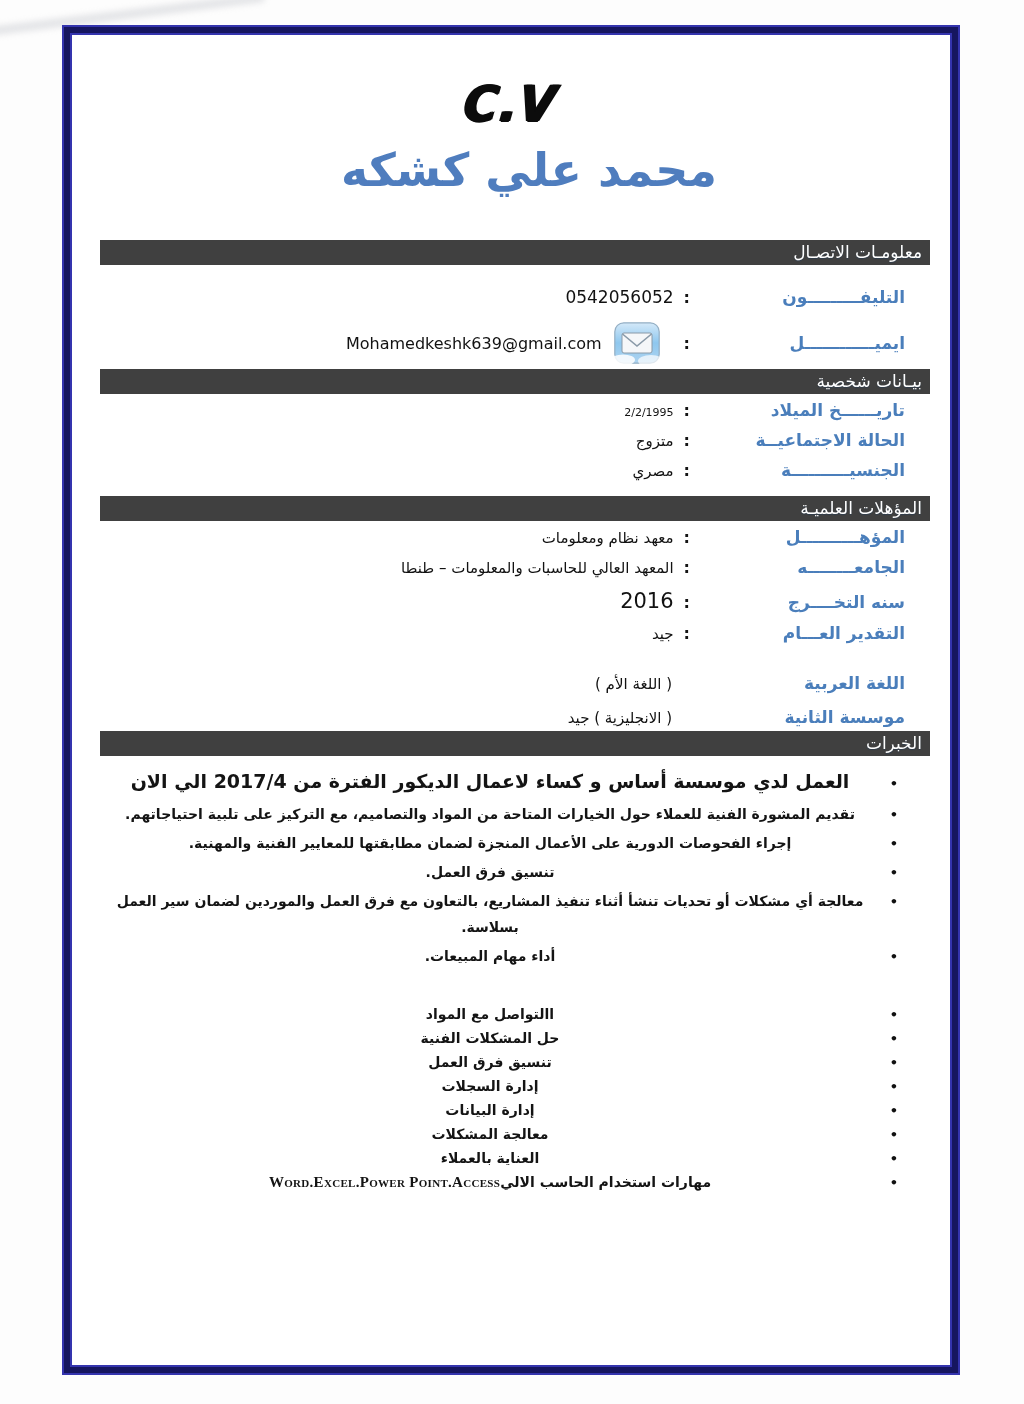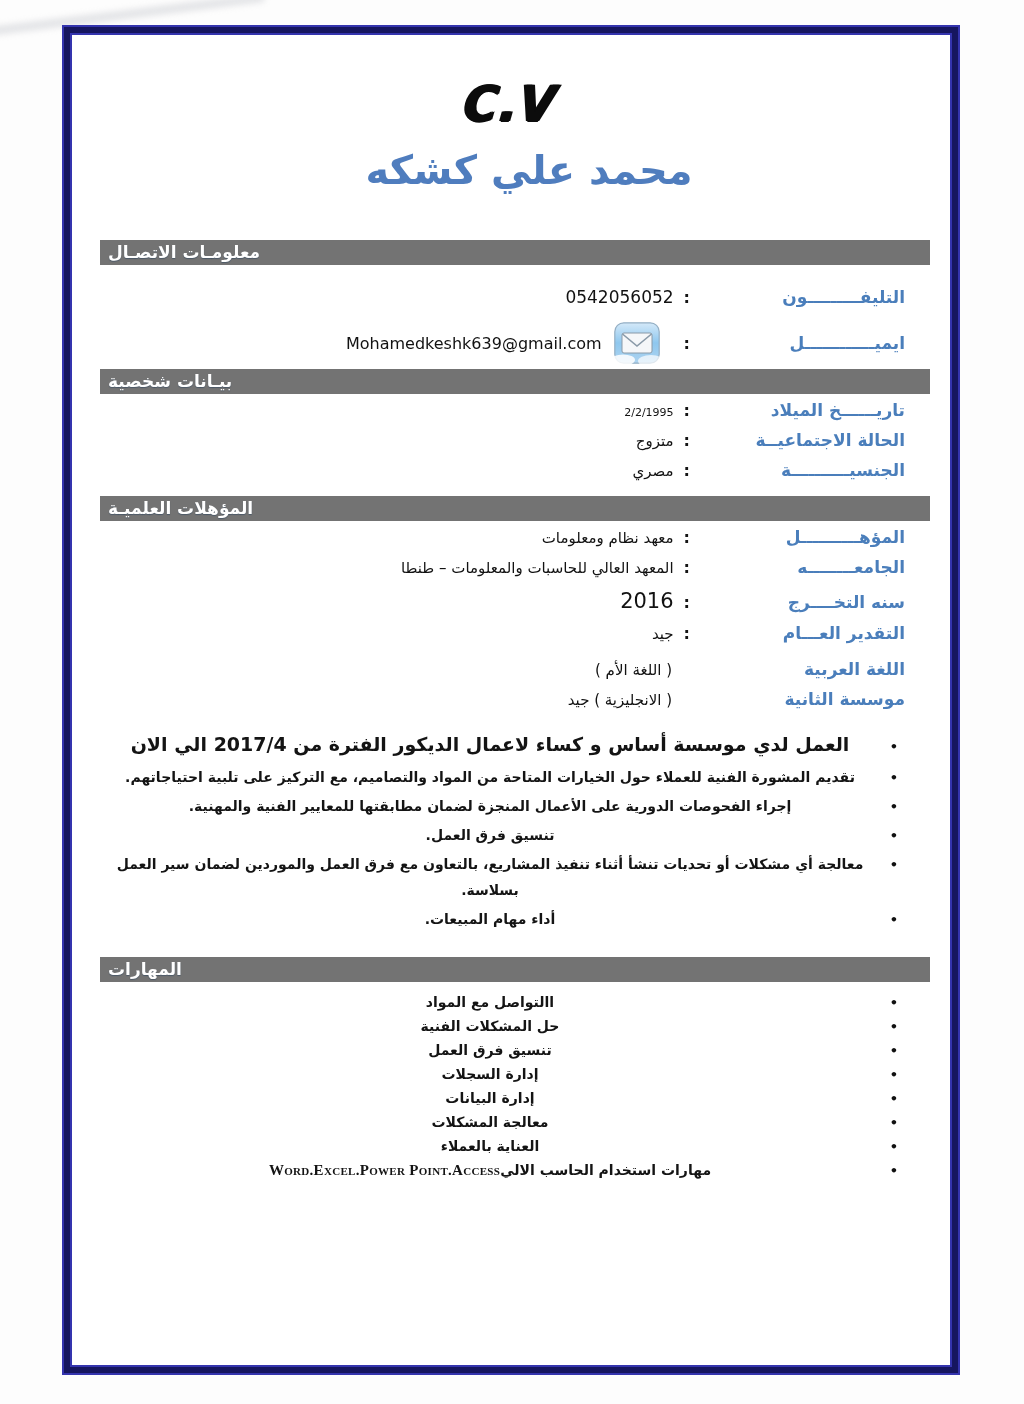--- a/index.html
+++ b/index.html
@@ -17,25 +17,25 @@
            border:2px solid #3434ae; background:#fff; }
   .frame-mid { width:100%; height:100%; border:6px solid #16165f; }
   .frame-inner { width:100%; height:100%; border:2px solid #3434ae; background:#ffffff;
                  overflow:hidden; }
 
   .cv-title { margin-top:42px; text-align:center; color:#0c0c0c;
               font-size:46px; font-weight:bold; font-style:italic;
               letter-spacing:2px; transform:skewX(-6deg) scaleY(1.08);
               text-shadow:1.6px 0 0 #0c0c0c, -1.6px 0 0 #0c0c0c, 0 1px 0 #0c0c0c; }
   .person-name { margin-top:16px; text-align:center; color:#4f7dbe;
-                 font-size:40px; font-weight:bold; line-height:46px;padding-left:36px; }
-
-  .section-bar { margin:0 20px 0 28px; margin-right:20px; height:25px; background:#737373;
-                 direction:rtl; text-align:left; padding:0 8px; color:#ffffff;
-                 font-size:17px; font-weight:bold; line-height:25px;
+                 font-size:46px; font-weight:bold; line-height:46px;padding-left:36px; }
+
+  .section-bar { margin:0 20px 0 28px; margin-right:20px; height:25px; background:#404040;
+                 direction:rtl; text-align:right; padding:0 8px; color:#ffffff;
+                 font-size:17px; font-weight:normal; line-height:25px;
                  text-shadow:0 1px 1px rgba(30,60,90,.45); }
   
   .section-bar, .rows, .blist { margin-left:28px; margin-right:20px; }
 
   .rows { direction:rtl; padding:6px 25px 0 0; }
   .row { display:flex; direction:rtl; align-items:baseline; min-height:30px; }
   .row .label { width:205px; color:#4a7ebb; font-weight:bold; font-size:17px;
                 white-space:nowrap;text-align:right; }
   .row .colon { color:#141414; font-weight:bold; font-size:16px; margin:0 10px; }
   .row .value { color:#121212; font-weight:normal; font-size:15px; }
@@ -43,21 +43,21 @@
   .row-phone { min-height:40px; align-items:center; margin-top:6px; }
   .row-phone .value { font-size:17px; }
   .row-email { min-height:52px; align-items:center; }
   .row-email .value { font-size:16px; }
   .mail-icon { width:46px; height:42px; margin:0 14px 0 12px; flex:0 0 auto; }
 
   .row-date .value { font-size:11px; }
   .row-year { min-height:34px; }
   .row-year .value { font-size:21px; }
 
-  .row-lang .label { font-size:17px; }
+  .row-lang .label { font-size:17px;margin-top:14px; }
   .row-lang .value { margin-right:28px; }
 
   .blist { list-style:none; direction:rtl; padding:8px 22px 0 0; }
   .blist li { display:flex; direction:rtl; align-items:baseline; }
   .blist .bullet { width:28px; flex:0 0 auto; text-align:center; color:#111;
                    font-size:13px; font-weight:bold; }
   .blist .btext { flex:1; color:#141414; font-weight:bold; font-size:14px;
                   line-height:26px; text-align:center; }
   .exp-list li { margin-bottom:3px; }
   .exp-list .lead .btext { font-size:19px; line-height:34px; }
@@ -155,20 +155,21 @@
           <div class="row row-lang">
             <span class="label">اللغة العربية</span>
             <span class="value">( اللغة الأم )</span>
           </div>
           <div class="row row-lang">
             <span class="label">موسسة الثانية</span>
             <span class="value">( الانجليزية ) جيد</span>
           </div>
         </div>
 
+        <div class="section-bar" style="margin-top:4px;">الخبرات</div>
         <ul class="blist exp-list">
           <li class="lead">
             <span class="bullet">•</span>
             <span class="btext">العمل لدي موسسة أساس و كساء لاعمال الديكور الفترة من 2017/4 الي الان</span>
           </li>
           <li>
             <span class="bullet">•</span>
             <span class="btext">تقديم المشورة الفنية للعملاء حول الخيارات المتاحة من المواد والتصاميم، مع التركيز على تلبية احتياجاتهم.</span>
           </li>
           <li>
@@ -184,21 +185,20 @@
             <span class="btext">معالجة أي مشكلات أو تحديات تنشأ أثناء تنفيذ المشاريع، بالتعاون مع فرق العمل والموردين لضمان سير العمل بسلاسة.</span>
           </li>
           <li>
             <span class="bullet">•</span>
             <span class="btext">أداء مهام المبيعات.</span>
           </li>
         </ul>
 
         <div class="gap-before-skills"></div>
 
-        <div class="section-bar">المهارات</div>
         <ul class="blist skill-list">
           <li>
             <span class="bullet">•</span>
             <span class="btext">االتواصل مع المواد</span>
           </li>
           <li>
             <span class="bullet">•</span>
             <span class="btext">حل المشكلات الفنية</span>
           </li>
           <li>

